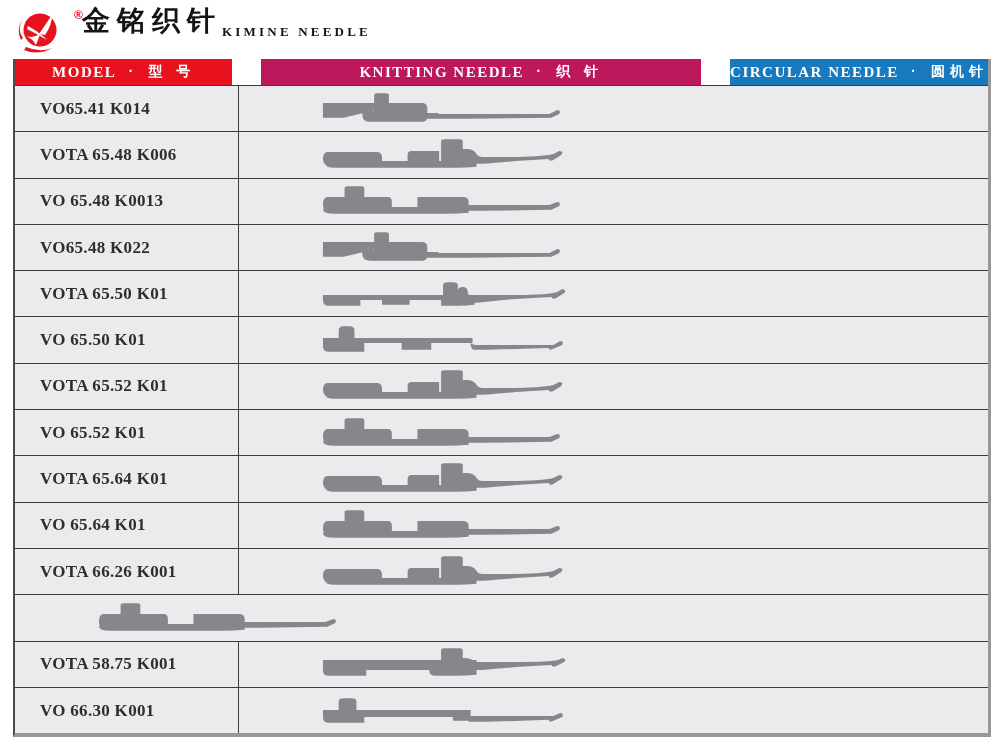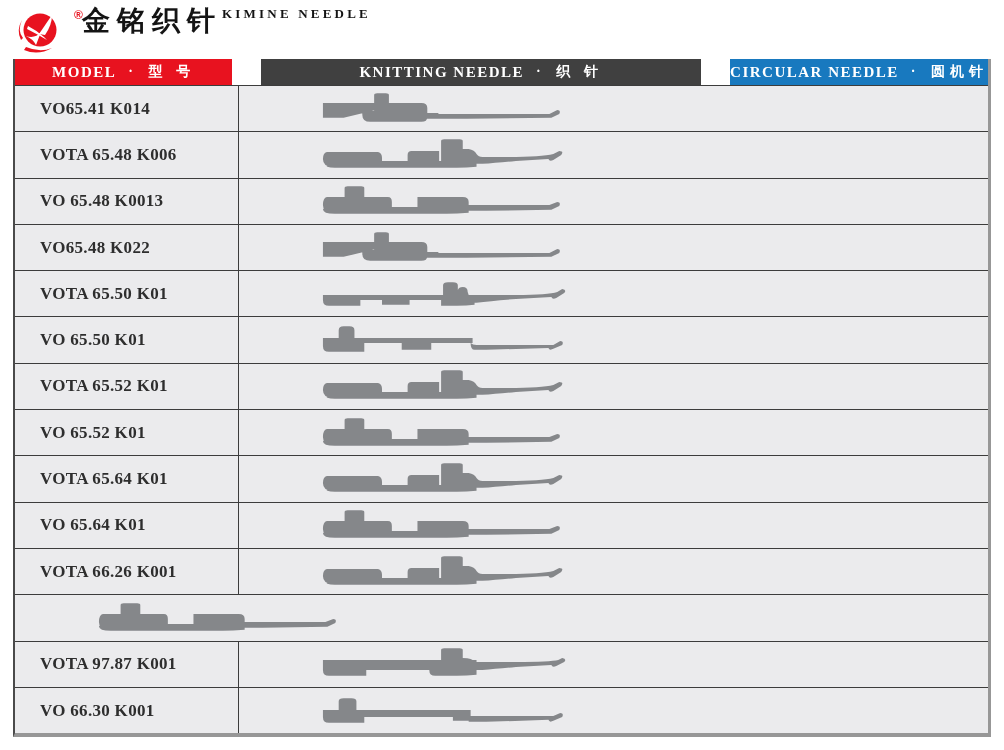--- a/index.html
+++ b/index.html
@@ -9,21 +9,21 @@
 
   
   .brand { position:absolute; left:12px; top:6px; display:flex; align-items:flex-start; }
   .brand-icon { width:54px; height:52px; position:relative; }
   .reg-mark { position:absolute; left:62px; top:2px; color:#e8121f; font-size:12px;
               font-weight:bold; font-family:"Liberation Sans",sans-serif; }
   .brand-text { margin-left:16px; display:flex; }
   .brand-cn { font-family:"Liberation Sans",sans-serif; font-weight:bold; font-size:28px;
               color:#141414; letter-spacing:7px; line-height:30px; white-space:nowrap; }
   .brand-en { font-family:"Liberation Serif",serif; font-weight:bold; font-size:13px;
-              color:#141414; letter-spacing:3.2px; margin-top:0; white-space:nowrap; }
+              color:#141414; letter-spacing:3.2px; margin-top:18px; white-space:nowrap; }
 
   
   .catalog { position:absolute; left:13px; top:59px; width:978px;
              border-left:2px solid #4a4a4a; border-right:3px solid #979797;
              border-bottom:4px solid #979797; }
   .thead { display:flex; height:26px;gap:29px; }
   .th { display:flex; align-items:center; justify-content:center; color:#ffffff;
         font-weight:bold; font-size:15px; letter-spacing:1.5px; white-space:nowrap; }
   .th .cn { font-family:"Liberation Sans",sans-serif; font-size:14px; letter-spacing:5px; margin-left:2px; }
   .th .sep { margin:0 12px; font-size:14px; }
@@ -62,21 +62,21 @@
     </div>
   </div>
 
   <div class="catalog">
     <div class="thead">
       <div class="th th-model" style="background: rgb(232, 18, 31);">
         <span>MODEL</span>
         <span class="sep">·</span>
         <span class="cn">型 号</span>
       </div>
-      <div class="th th-knitting" style="background: #404040; align-items: center;">
+      <div class="th th-knitting" style="background: #be185d; align-items: center;">
         <span>KNITTING NEEDLE</span>
         <span class="sep">·</span>
         <span class="cn">织 针</span>
       </div>
       <div class="th th-circular" style="background: rgb(24, 121, 191);">
         <span>CIRCULAR NEEDLE</span>
         <span class="sep">·</span>
         <span class="cn">圆机针</span>
       </div>
     </div>
@@ -205,21 +205,21 @@
   <div class="row">
     <div class="cell-needle">
       <svg width="256" height="36" viewBox="0 0 260 36">
         <path d="M8,24 H152 V30 Q140,31 130,31 H16 Q4,31 4,26 Z M6,14 H46 V30 H14 Q4,30 4,22 Q4,15 8,14 Z M26,5 Q26,3 29,3 H43 Q46,3 46,5 V16 H26 Z M44,14 H70 Q74,14 74,19 V28 H44 Z M100,14 H146 Q152,14 152,19 V28 H100 Q100,20 100,14 Z M150,22 H234 L242,19 Q246,19 244,23 L236,27 L170,28 H150 Z" fill="#85878a"></path>
       </svg>
     </div>
   </div>
 
   <div class="row">
     <div class="cell-model">
-      <span class="model-text">VOTA 97.87 K001</span>
+      <span class="model-text">VOTA 58.75 K001</span>
     </div>
     <div class="cell-needle">
       <svg width="256" height="36" viewBox="0 0 260 36">
         <path d="M4,14 H160 V24 H4 Z M4,14 H48 V30 H10 Q4,30 4,24 Z M112,14 H160 V29 Q150,30 140,30 H118 Q112,30 112,24 Z M124,4 Q124,2 127,2 H143 Q146,2 146,4 V14 H124 Z M146,12 Q156,12 158,16 Q160,20 166,20 H146 Z M158,16 H200 Q235,16 243,14 L247,12 Q252,13 249,16 L241,20 Q237,22 236,19 L200,21 Q180,23 166,24 L158,24 Z" fill="#85878a"></path>
       </svg>
     </div>
   </div>
 
   <div class="row">
     <div class="cell-model">

